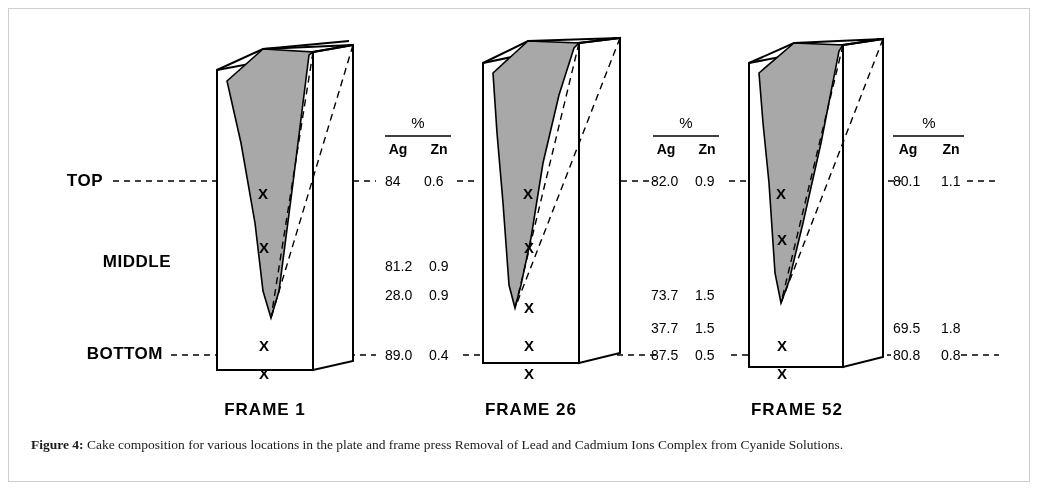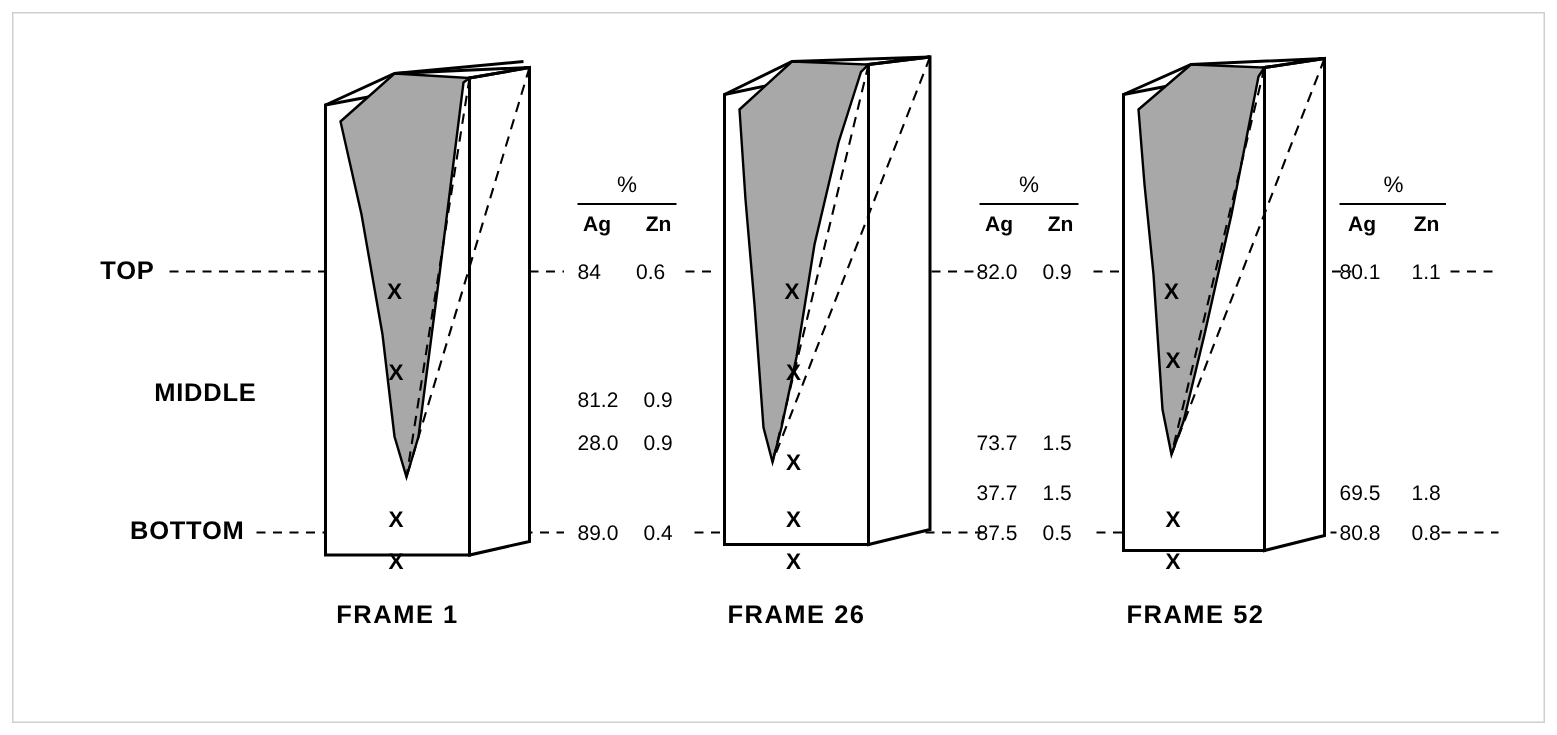--- a/index.html
+++ b/index.html
@@ -255,15 +255,18 @@
         <text class="val" x="910" y="310">1.8</text>
 
         <text class="val" x="862" y="337">80.8</text>
         <text class="val" x="910" y="337">0.8</text>
       </g>
 
       <text class="lbl-frame" x="766" y="392" text-anchor="middle">FRAME 52</text>
 
     </svg>
 
+    <div id="caption">
+      <span class="cap-label">Figure 4:</span><span> Cake composition for various locations in the plate and frame press Removal of Lead and Cadmium Ions Complex from Cyanide Solutions.</span>
+    </div>
 
   </div>
 </div>
 
 </body></html>

